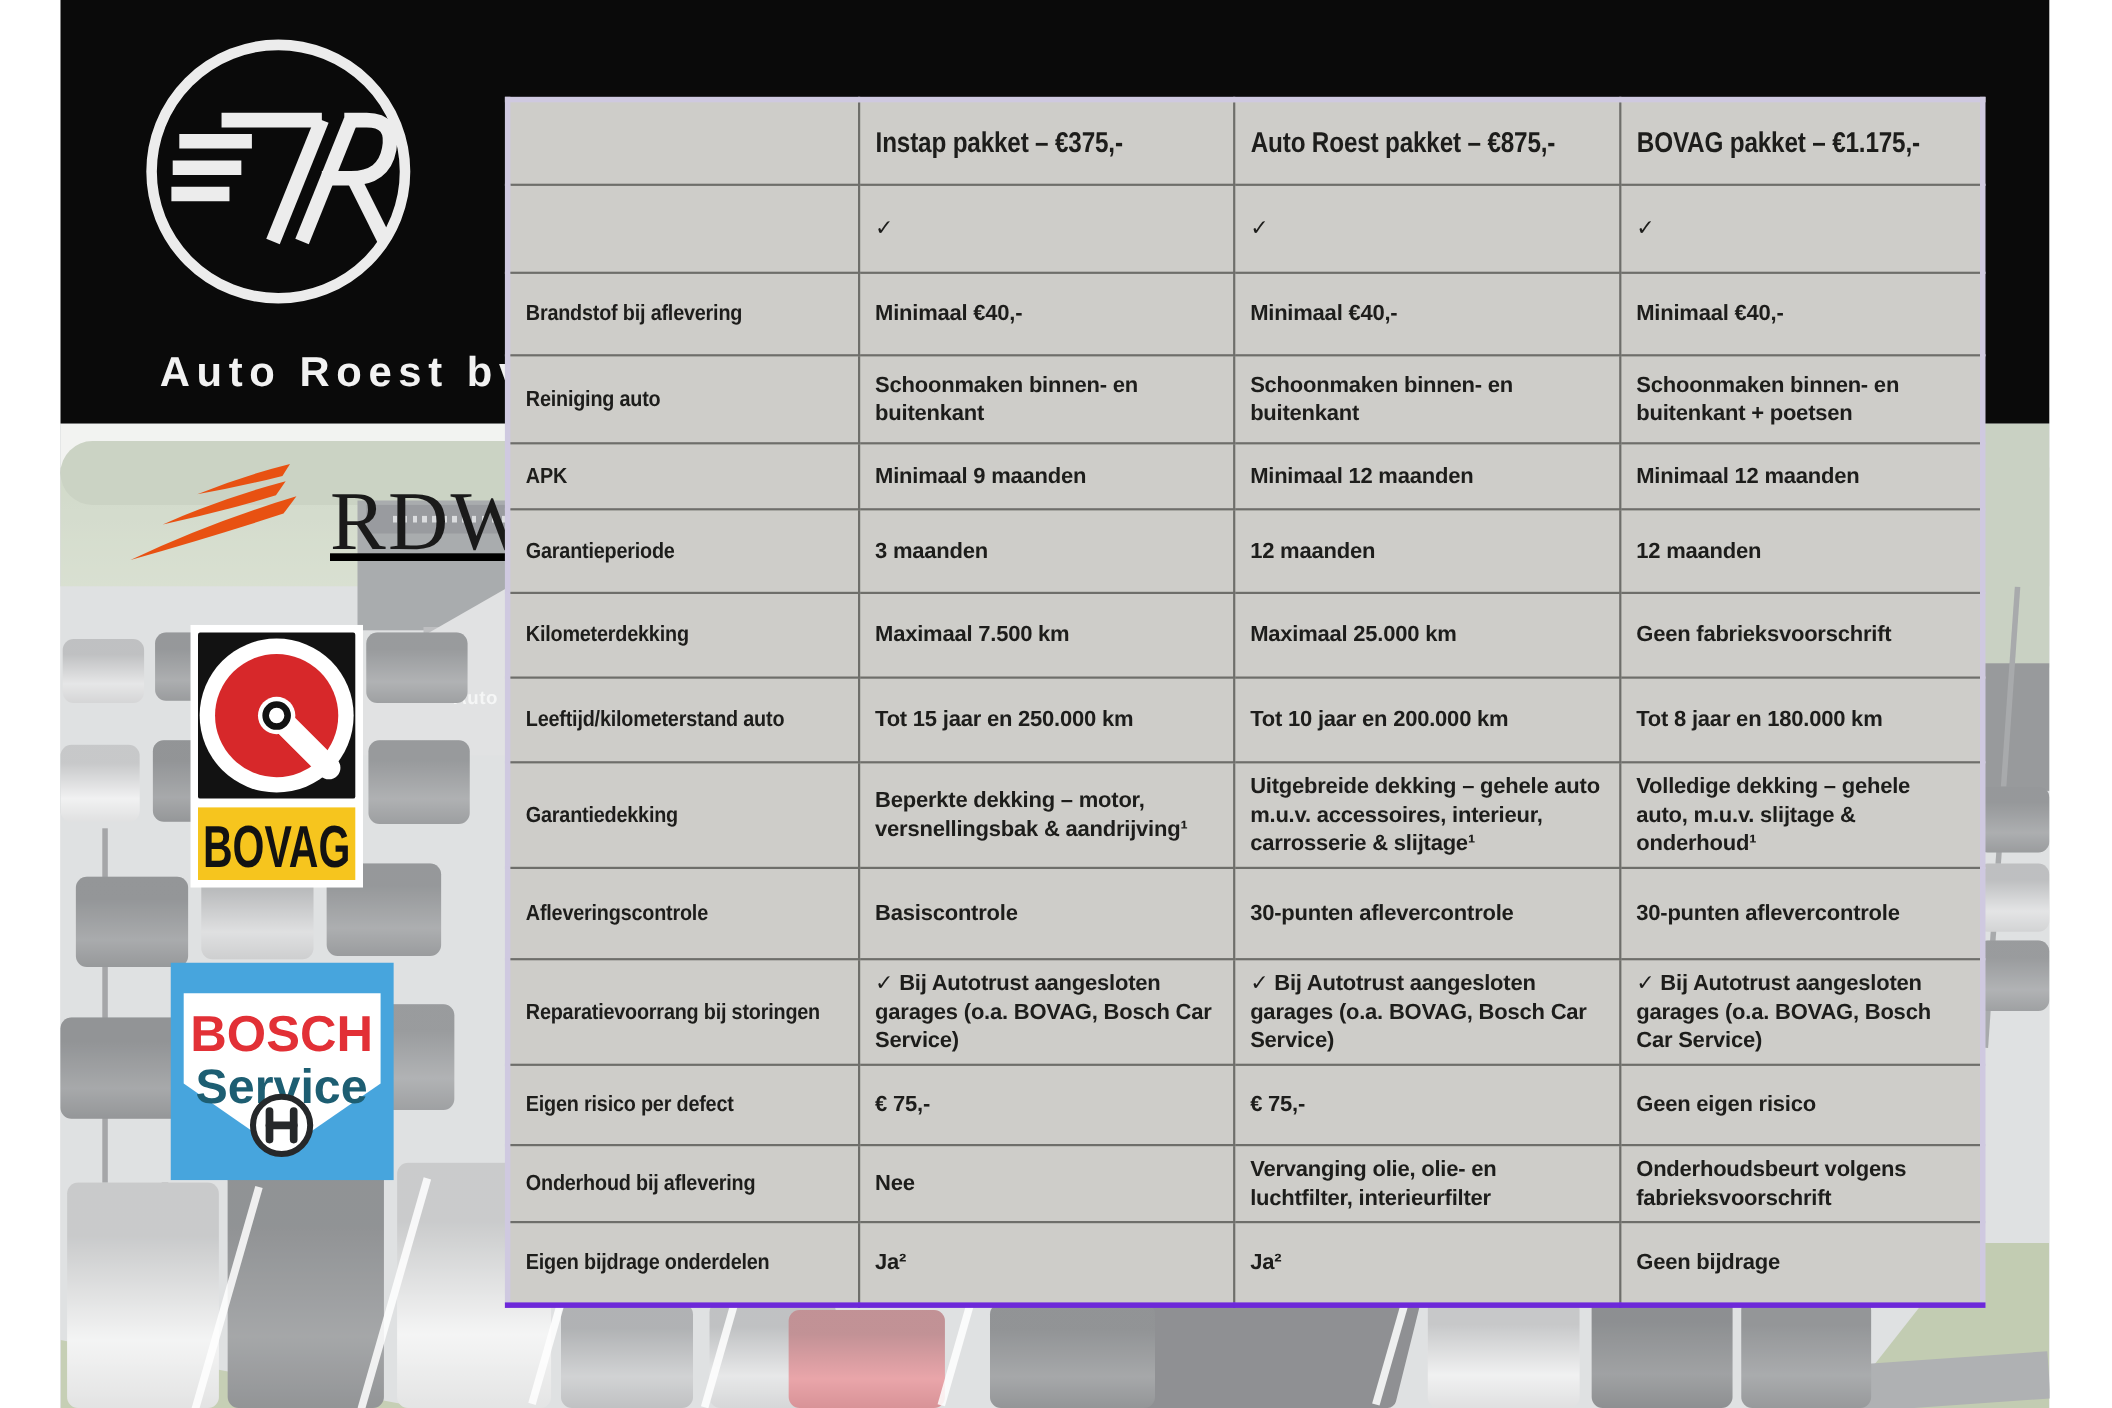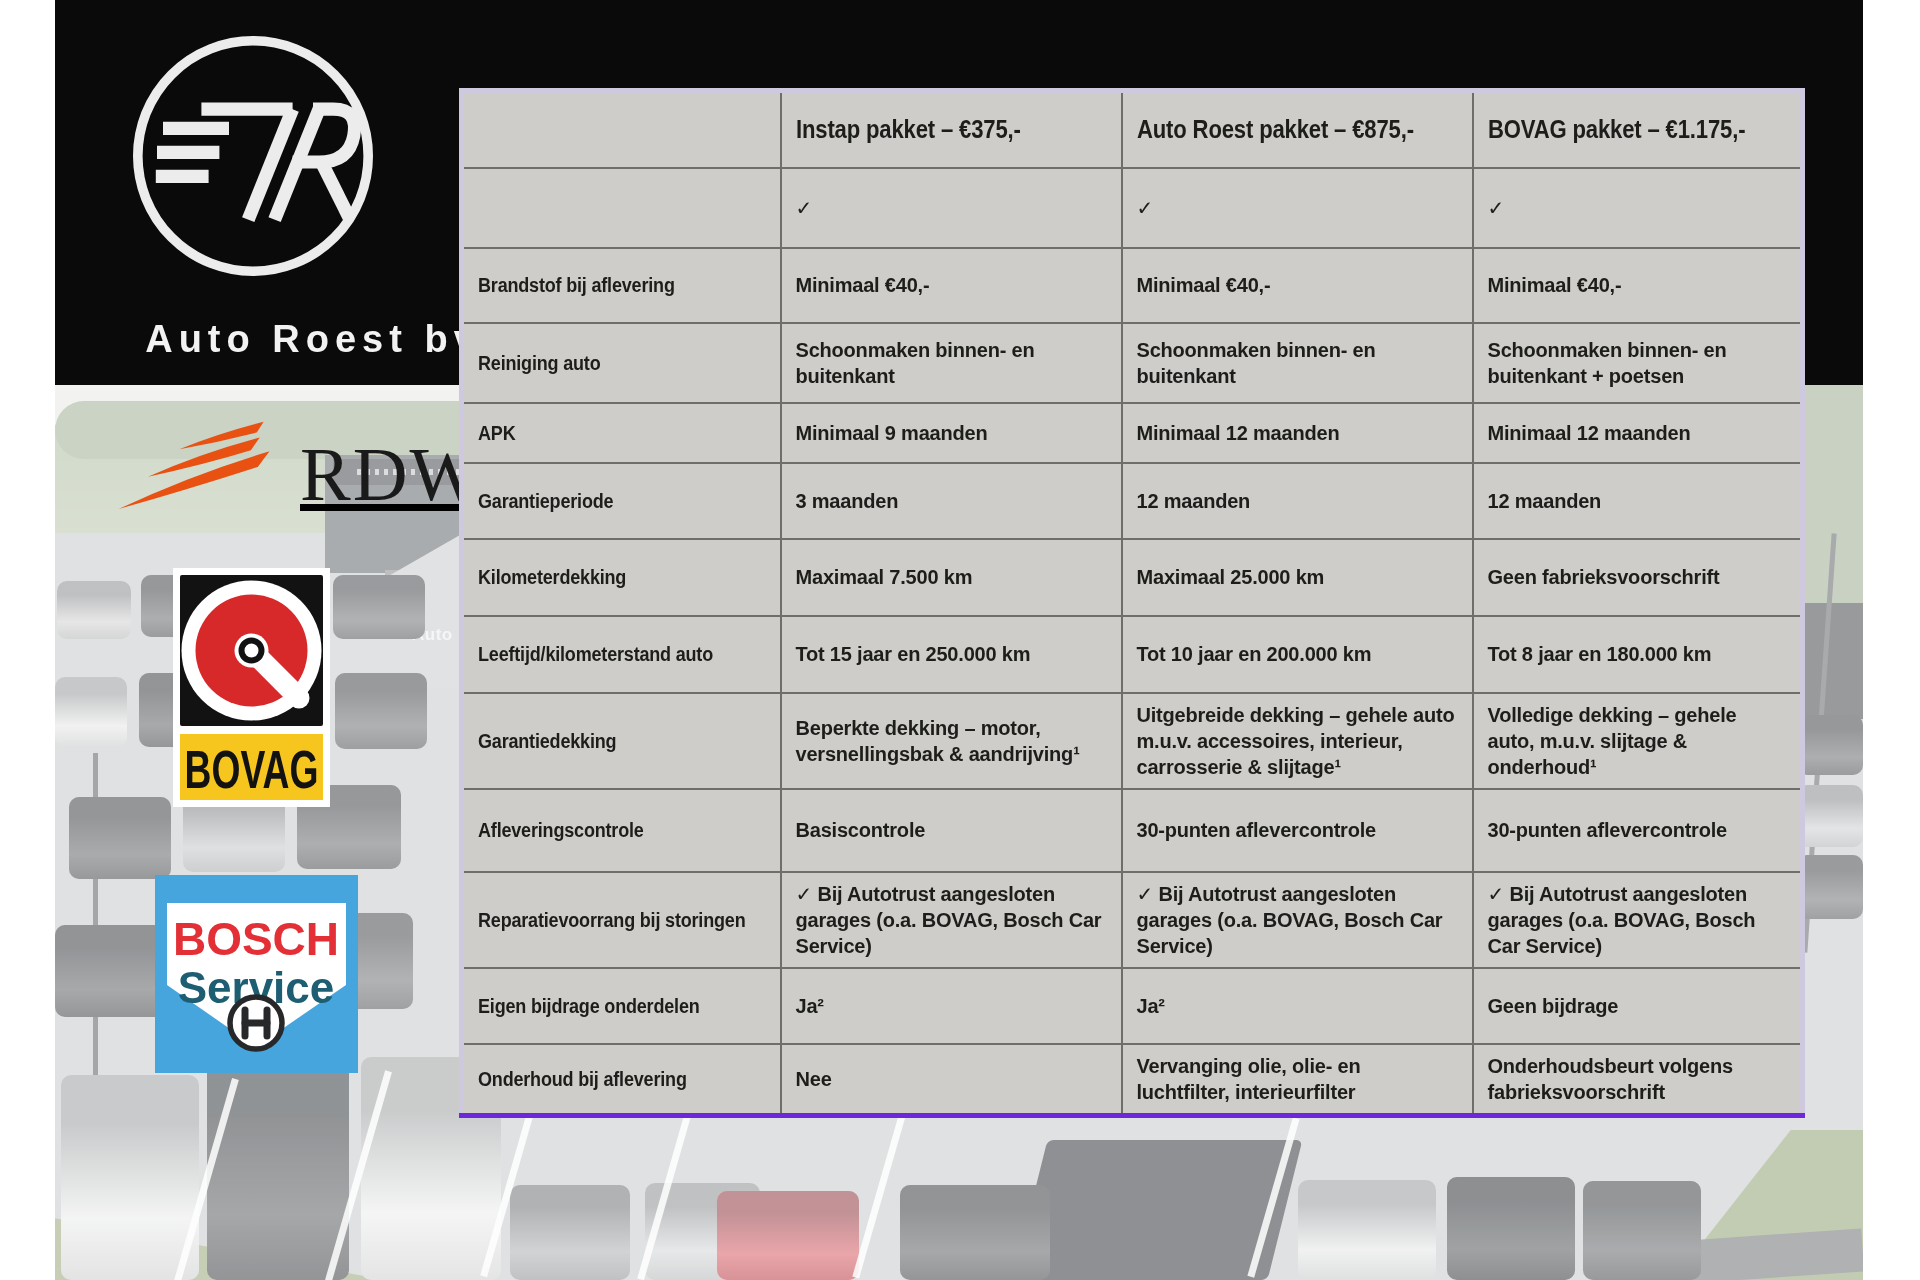--- a/index.html
+++ b/index.html
@@ -248,28 +248,34 @@
           <td>Basiscontrole</td>
           <td>30-punten aflevercontrole</td>
           <td>30-punten aflevercontrole</td>
         </tr>
         <tr style="height: 95px;">
           <td><span class="clabel">Reparatievoorrang bij storingen</span></td>
           <td>✓ Bij Autotrust aangesloten garages (o.a. BOVAG, Bosch Car Service)</td>
           <td>✓ Bij Autotrust aangesloten garages (o.a. BOVAG, Bosch Car Service)</td>
           <td>✓ Bij Autotrust aangesloten garages (o.a. BOVAG, Bosch Car Service)</td>
         </tr>
+        <tr style="height: 73px;">
+          <td><span class="clabel">Eigen risico per defect</span></td>
+          <td>€ 75,-</td>
+          <td>€ 75,-</td>
+          <td>Geen eigen risico</td>
+        </tr>
+        <tr style="height: 68px;">
+          <td><span class="clabel">Onderhoud bij aflevering</span></td>
+          <td>Nee</td>
+          <td>Vervanging olie, olie- en luchtfilter, interieurfilter</td>
+          <td>Onderhoudsbeurt volgens fabrieksvoorschrift</td>
+        </tr>
         <tr style="height: 76px;">
           <td><span class="clabel">Eigen bijdrage onderdelen</span></td>
           <td>Ja²</td>
           <td>Ja²</td>
           <td>Geen bijdrage</td>
         </tr>
-        <tr style="height: 68px;">
-          <td><span class="clabel">Onderhoud bij aflevering</span></td>
-          <td>Nee</td>
-          <td>Vervanging olie, olie- en luchtfilter, interieurfilter</td>
-          <td>Onderhoudsbeurt volgens fabrieksvoorschrift</td>
-        </tr>
       </tbody>
   </table>
 
 </div>
 
 </body></html>

